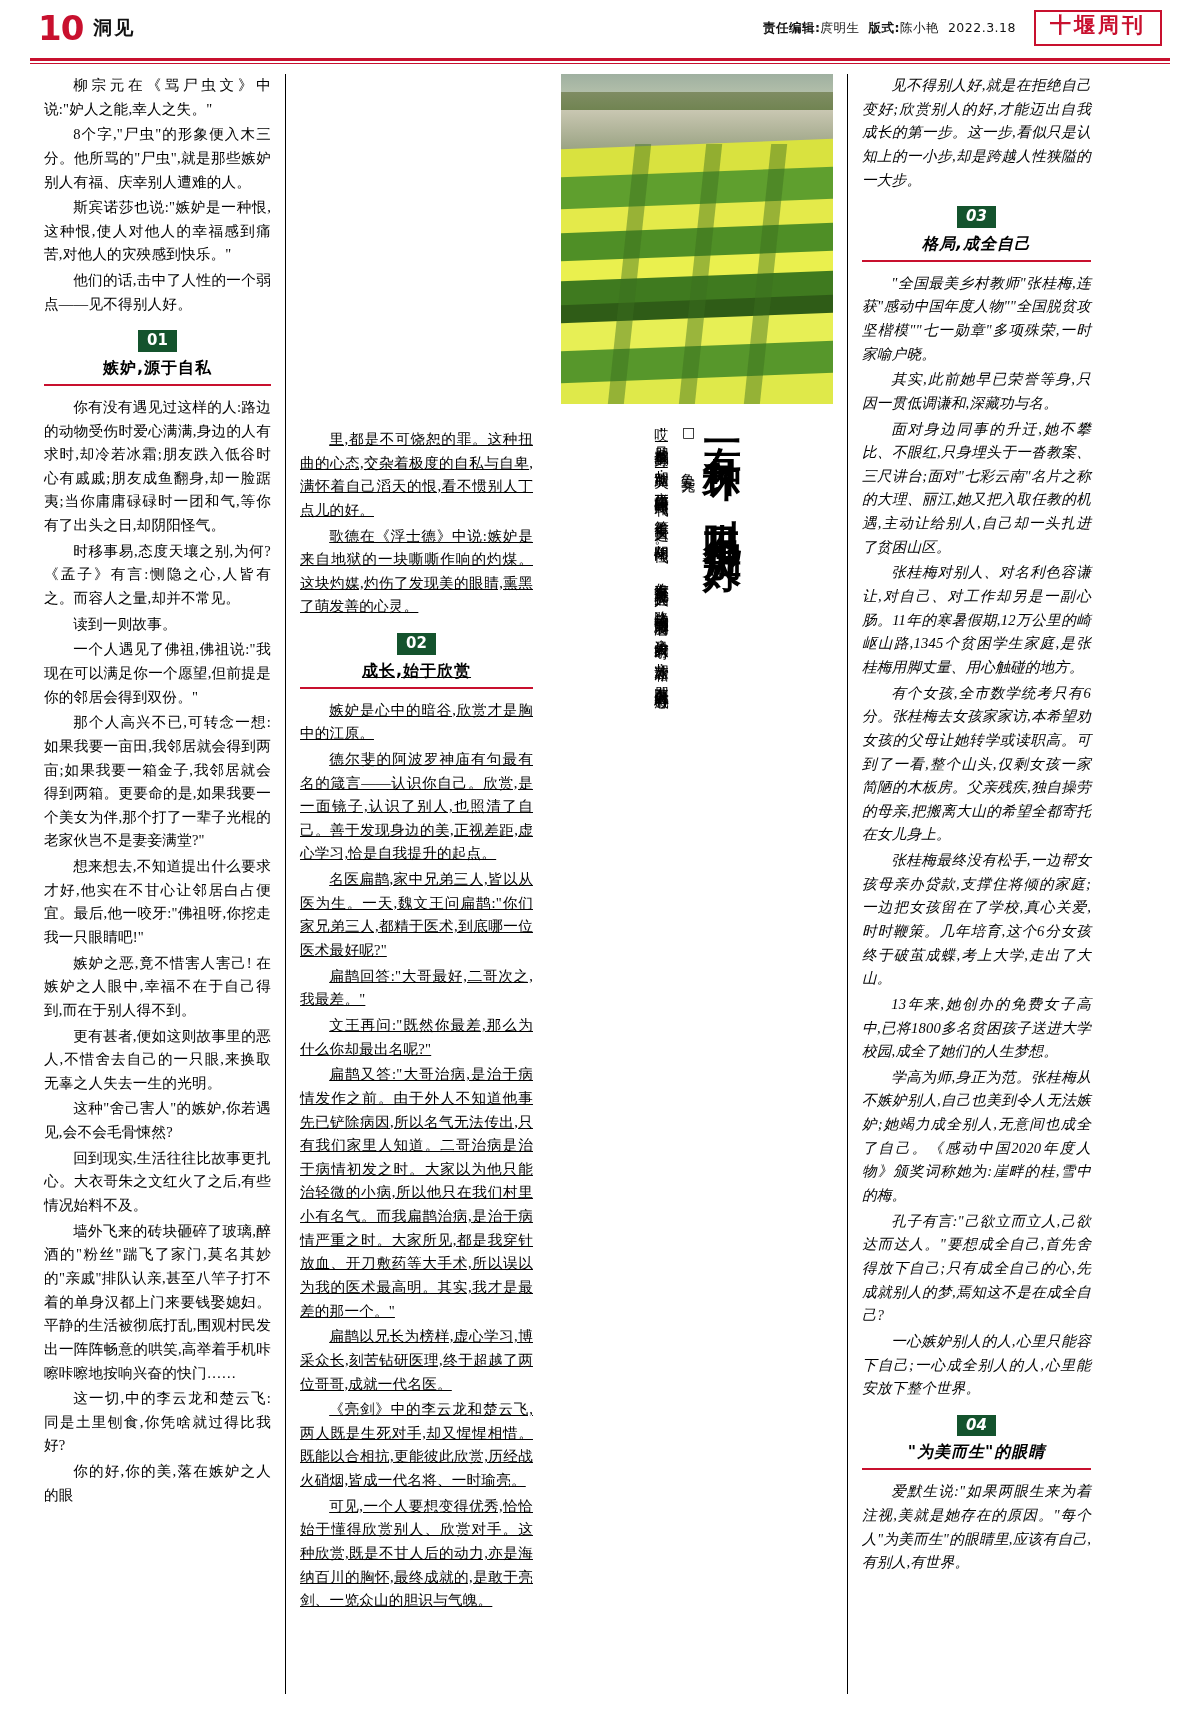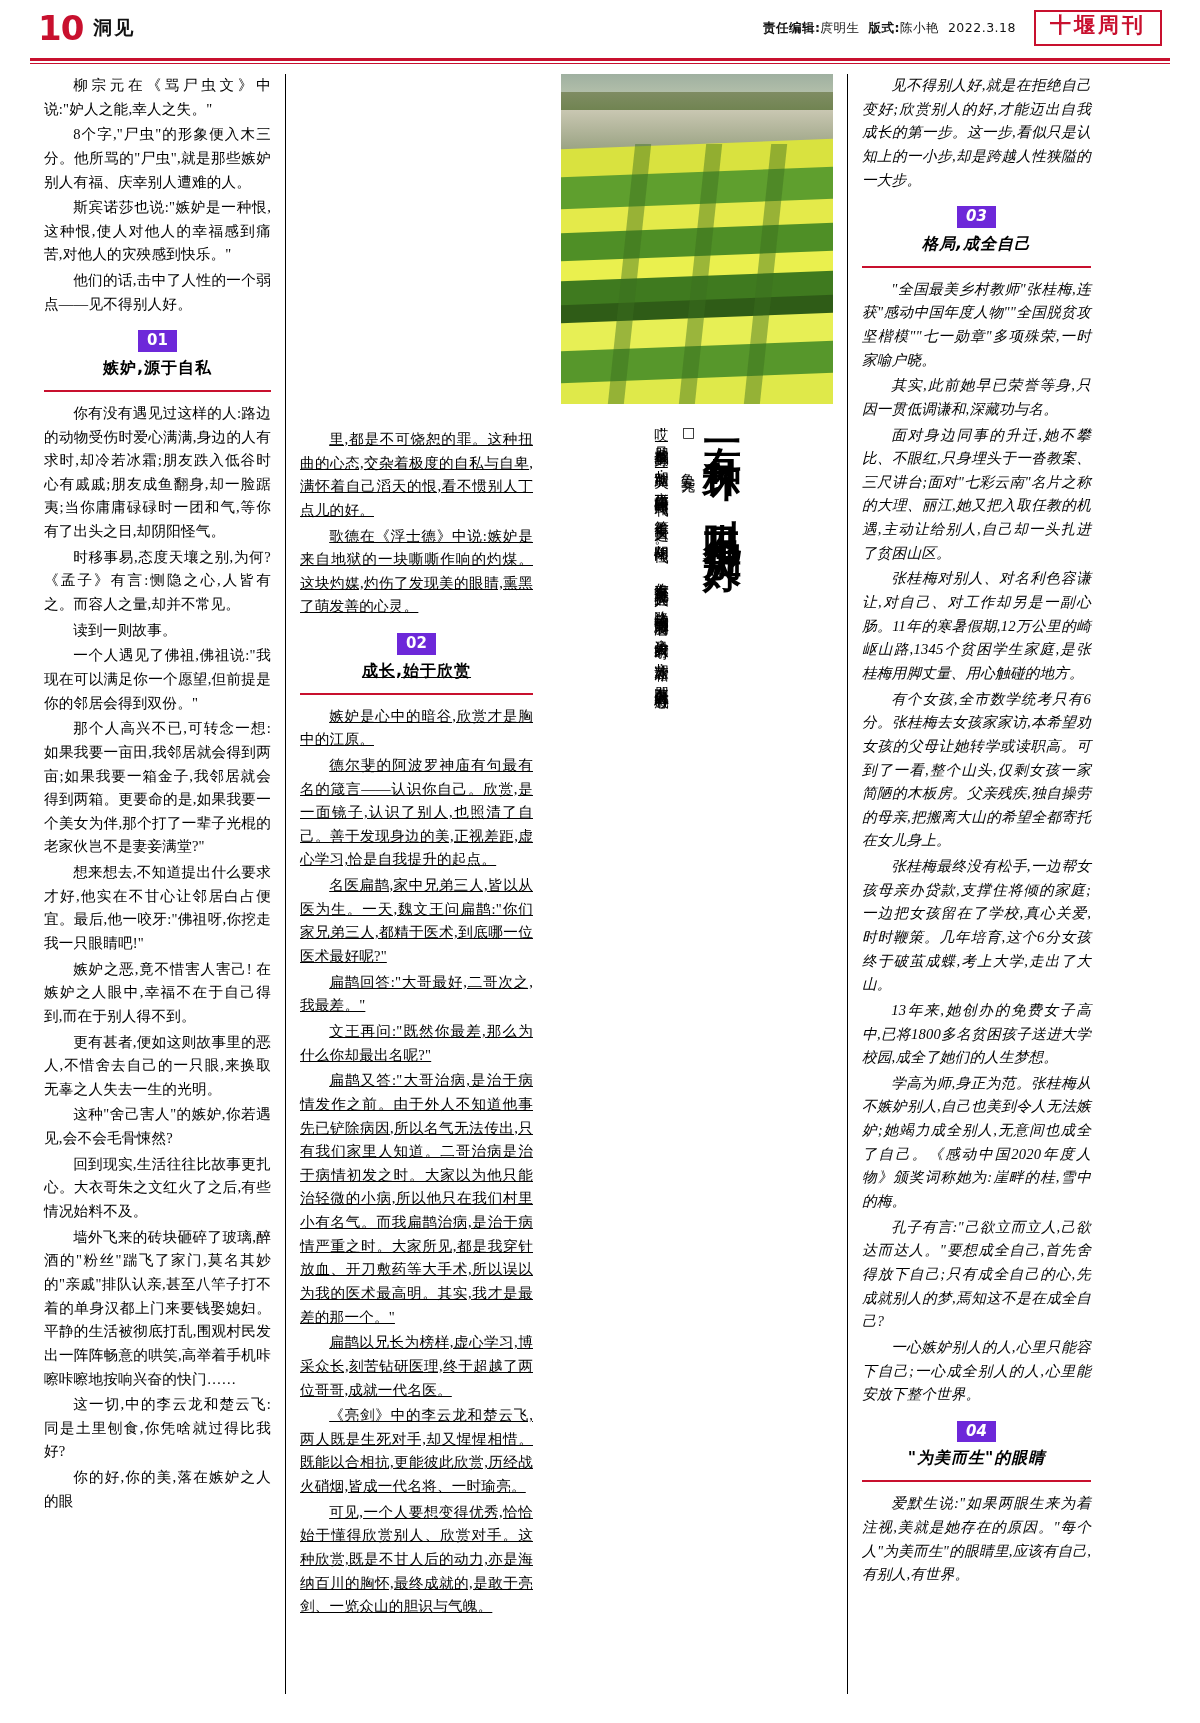--- a/index.html
+++ b/index.html
@@ -106,35 +106,35 @@
     letter-spacing: .2px;
   }
 
   
   .sec-head {
     text-align: center;
     margin: 14px 0 10px;
   }
   .sec-num {
     display: inline-block;
-    background: #6d28d9;
+    background: #14532d;
     color: #fff;
     font-family: "DejaVu Sans", sans-serif;
     font-weight: bold;
     font-size: 15px;
     padding: 2px 9px 3px;
     line-height: 1.1;
   }
   .sec-title {
     font-family: "DejaVu Sans", sans-serif;
     font-weight: bold;
     font-size: 16px;
     letter-spacing: 1px;
     margin-top: 6px;
-    padding-bottom: 11px;
+    padding-bottom: 5px;
     border-bottom: 2px solid #c8102e;
     display: block;
   }
 
   
   .photo-wrap { margin: 0 0 10px 0; }
   .photo {
     width: 100%;
     height: 330px;
     position: relative;

